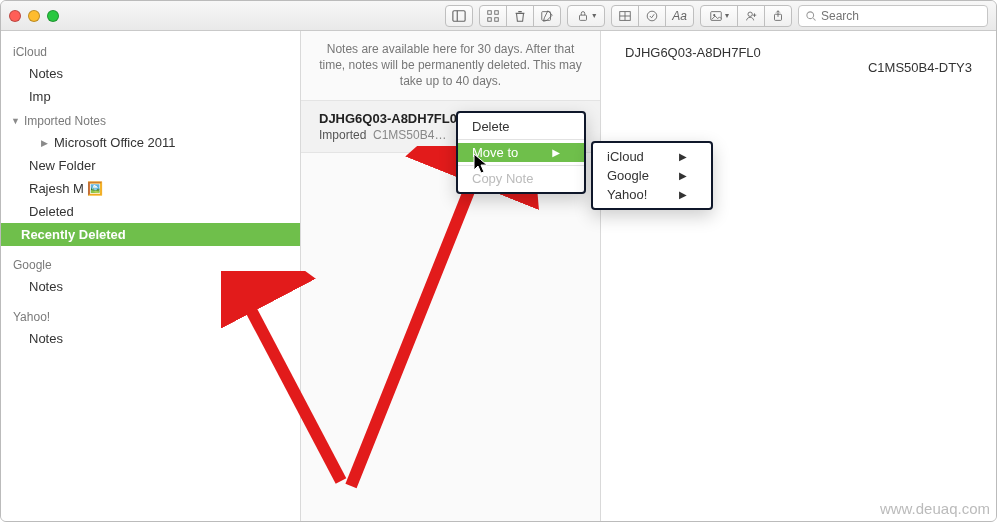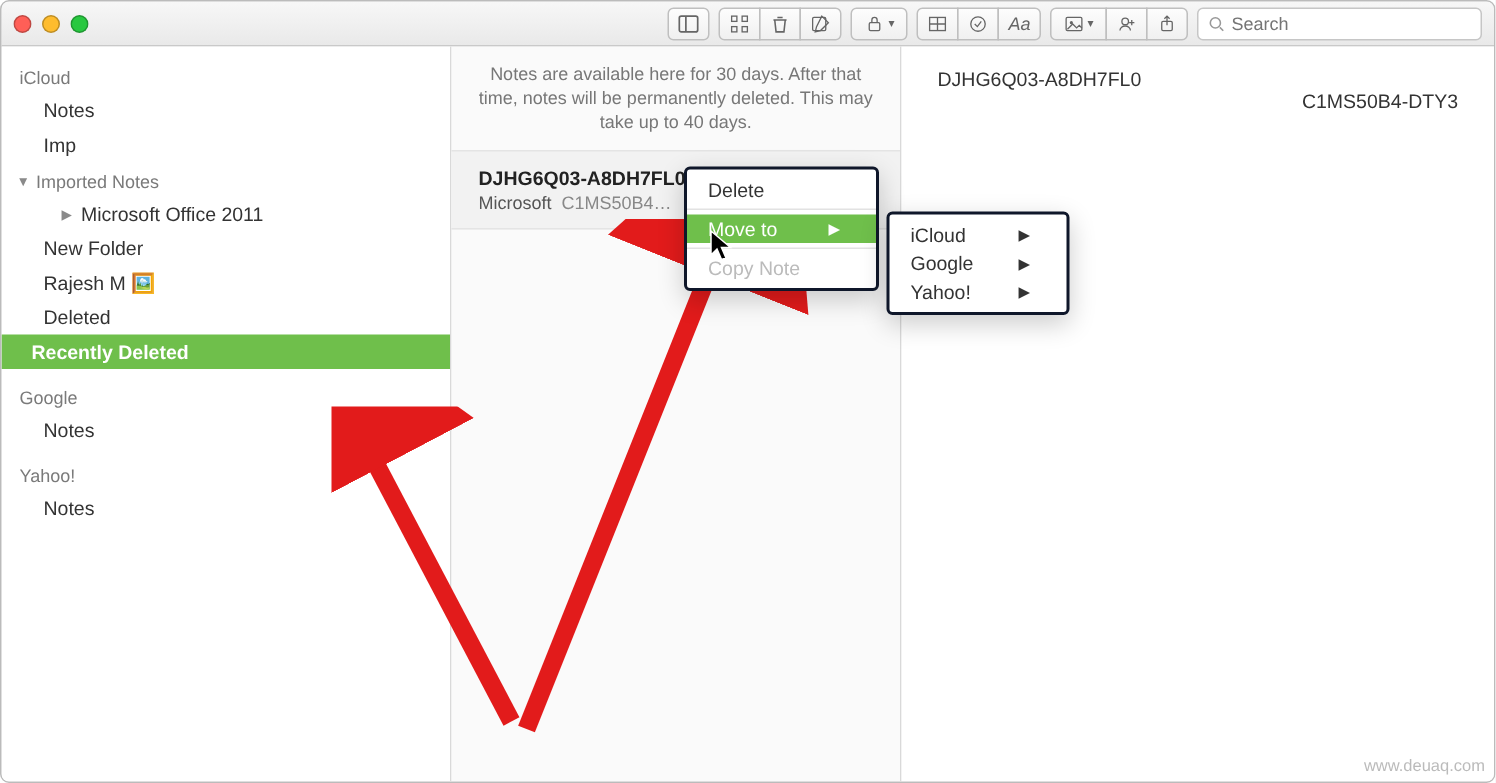--- a/index.html
+++ b/index.html
@@ -50,21 +50,21 @@
   .menu .sep { height:1px; background:#e2e2e2; margin:3px 0; }
   .mitem { padding: 2px 24px 2px 14px; display:flex; align-items:center; justify-content:space-between; gap:30px; color:#333; white-space:nowrap; }
   .mitem.hl { background:#6fbf4b; color:#fff; }
   .mitem .arr { font-size:10px; }
 
   .cursor { position:absolute; z-index:50; pointer-events:none; }
 
   
   .arrow { position:absolute; z-index:20; pointer-events:none; }
 
-  .watermark { position:absolute; bottom:4px; right:6px; font-size:11px; color:#bbb; z-index:5;margin-top:16px; }
+  .watermark { position:absolute; bottom:4px; right:6px; font-size:15px; color:#bbb; z-index:5;margin-top:16px; }
 </style>
 </head>
 <body>
 
 <div class="window">
 
   <div class="toolbar">
     <div class="traffic">
       <div class="dot red"></div>
       <div class="dot yellow"></div>
@@ -177,21 +177,21 @@
 
       <div class="section-header" style="margin-top:6px">Yahoo!</div>
       <div class="folder">Notes</div>
     </div>
 
     <div class="noteslist">
       <div class="banner">Notes are available here for 30 days. After that time, notes will be permanently deleted. This may take up to 40 days.</div>
       <div class="note-row sel">
         <div class="title">DJHG6Q03-A8DH7FL0</div>
         <div class="sub">
-          <span>Microsoft</span>&nbsp; <span>C1MS50B4…</span>
+          <span>Imported</span>&nbsp; <span>C1MS50B4…</span>
         </div>
       </div>
     </div>
 
     <div class="detail">
       <div class="nt">DJHG6Q03-A8DH7FL0</div>
       <div class="nb">C1MS50B4-DTY3</div>
     </div>
 
   </div>

